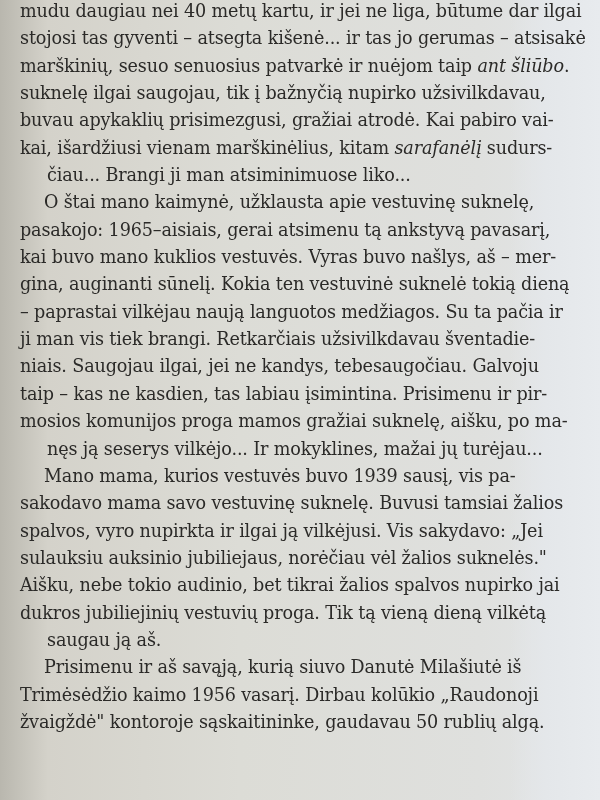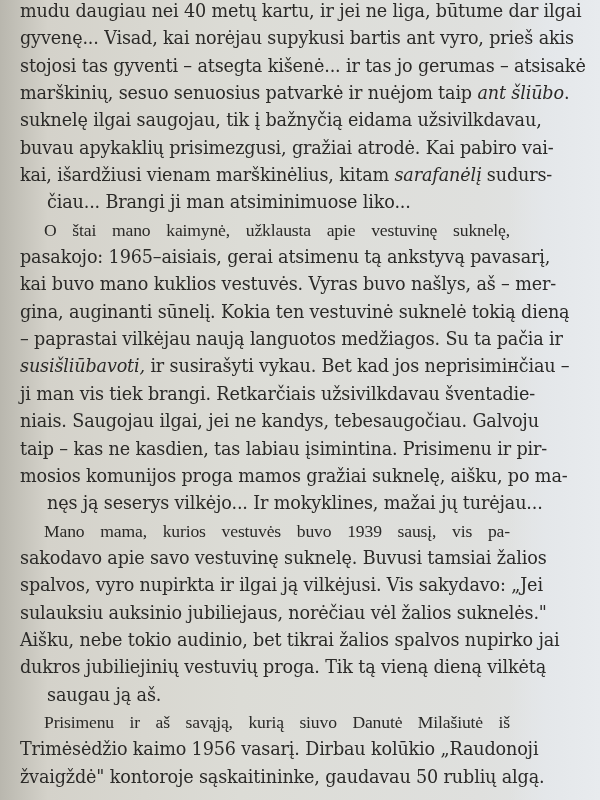--- a/index.html
+++ b/index.html
@@ -16,50 +16,48 @@
     background: linear-gradient(90deg, rgba(225,228,230,0) 0%, #e4e7ea 40%, #e8ebee 100%);
   }
   .text {
     position: absolute; left: 20px; top: -2px; width: 490px;
     color: #2b2a28;
     font-size: 17.6px; line-height: 27.35px;
     letter-spacing: -0.15px;
   }
   .line { display: block; white-space: nowrap; text-align: justify; text-align-last: justify; height: 27.35px; }
   .line.last { text-align-last: left; margin-left: 27px; }
-  .line.indent { padding-left: 24px; font-family: Liberation Serif, serif; }
+  .line.indent { padding-left: 24px; }
   .line i { }
 </style>
 </head>
 <body>
 
 <div class="page">
   <div class="right-edge"></div>
   <div class="text" id="text">
       <span class="line">mudu daugiau nei 40 metų kartu, ir jei ne liga, būtume dar ilgai</span>
-      <span class="line">gyvenę... Visad,  kai norėjau supykusi bartis ant vyro, prieš akis</span>
       <span class="line">stojosi tas gyventi – atsegta kišenė... ir tas jo gerumas – atsisakė</span>
       <span class="line">marškinių, sesuo senuosius patvarkė ir nuėjom taip <i>ant šliūbo</i>.</span>
-      <span class="line">suknelę ilgai saugojau, tik į bažnyčią eidama užsivilkdavau,</span>
+      <span class="line">suknelę ilgai saugojau, tik į bažnyčią nupirko užsivilkdavau,</span>
       <span class="line">buvau apykaklių prisimezgusi, gražiai atrodė. Kai pabiro vai-</span>
       <span class="line">kai, išardžiusi vienam marškinėlius, kitam <i>sarafanėlį</i> sudurs-</span>
       <span class="line last">čiau... Brangi ji man atsiminimuose liko...</span>
       <span class="line indent">O štai mano kaimynė, užklausta apie vestuvinę suknelę,</span>
       <span class="line">pasakojo: 1965–aisiais, gerai atsimenu tą ankstyvą pavasarį,</span>
       <span class="line">kai buvo mano kuklios vestuvės. Vyras buvo našlys, aš – mer-</span>
       <span class="line">gina, auginanti sūnelį. Kokia ten vestuvinė suknelė tokią dieną</span>
       <span class="line">– paprastai vilkėjau naują languotos medžiagos. Su ta pačia ir</span>
-      <span class="line"><i>susišliūbavoti,</i> ir susirašyti vykau. Bet kad jos neprisimінčiau –</span>
       <span class="line">ji man vis tiek brangi. Retkarčiais užsivilkdavau šventadie-</span>
       <span class="line">niais. Saugojau ilgai, jei ne kandys, tebesaugočiau. Galvoju</span>
       <span class="line">taip –  kas ne kasdien, tas labiau įsimintina. Prisimenu ir pir-</span>
       <span class="line">mosios komunijos proga mamos gražiai suknelę, aišku, po ma-</span>
       <span class="line last">nęs ją seserys vilkėjo... Ir mokyklines, mažai jų turėjau...</span>
       <span class="line indent">Mano mama, kurios vestuvės buvo 1939 sausį, vis pa-</span>
-      <span class="line">sakodavo apie savo vestuvinę suknelę. Buvusi tamsiai žalios</span>
+      <span class="line">sakodavo mama savo vestuvinę suknelę. Buvusi tamsiai žalios</span>
       <span class="line">spalvos, vyro nupirkta ir ilgai ją vilkėjusi. Vis sakydavo: „Jei</span>
       <span class="line">sulauksiu auksinio jubiliejaus, norėčiau vėl žalios suknelės."</span>
       <span class="line">Aišku, nebe tokio audinio, bet tikrai žalios spalvos nupirko jai</span>
       <span class="line">dukros jubiliejinių vestuvių proga. Tik tą vieną dieną vilkėtą</span>
       <span class="line last">saugau ją aš.</span>
       <span class="line indent">Prisimenu ir aš savąją, kurią siuvo Danutė Milašiutė iš</span>
       <span class="line">Trimėsėdžio kaimo 1956 vasarį. Dirbau kolūkio „Raudonoji</span>
       <span class="line">žvaigždė" kontoroje sąskaitininke, gaudavau 50 rublių algą.</span>
     </div>
 </div>

